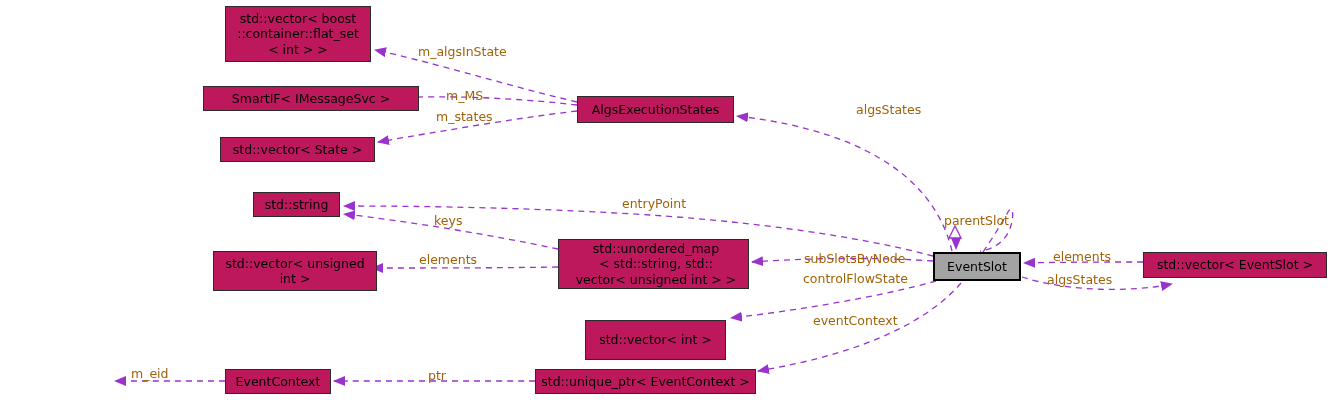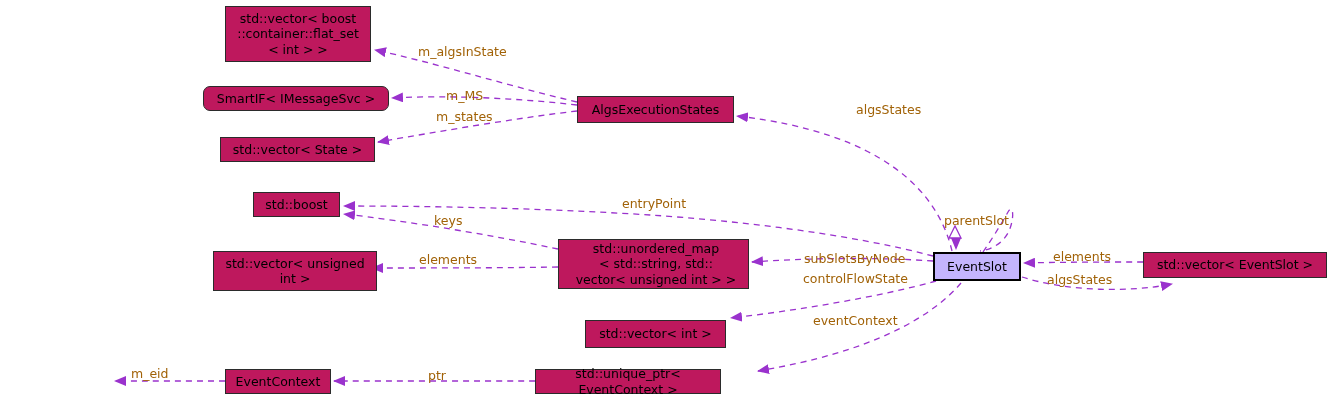--- a/index.html
+++ b/index.html
@@ -14,21 +14,21 @@
   .edge{fill:none;stroke:#9a32cd;stroke-width:1.3;stroke-dasharray:6 5;}
   .edge-solid-head{fill:#9a32cd;}
   .node{
     position:absolute;box-sizing:border-box;
     background:#be185d;border:1px solid #2b2b2b;
     display:flex;align-items:center;justify-content:center;
     text-align:center;white-space:pre-line;
     font-size:12.5px;line-height:1.24;color:#000;
     padding:1px 2px;cursor:pointer;
   }
-  .node.selected{background:#c4b5fd;border:2px solid #000;cursor:default;}
+  .node.selected{background:#a3a3a3;border:2px solid #000;cursor:default;}
   .elabel{
     position:absolute;white-space:nowrap;
     font-size:12.5px;color:#a16207;
   }
 </style>
 </head>
 <body>
 
 <div class="canvas">
 
@@ -56,45 +56,45 @@
 
     <path class="edge" d="M 983 252 C 994 236, 1003 221, 1008 212 C 1013 203, 1015 217, 1009 231 C 1004 242, 992 250, 980 251"></path>
     <path class="edge" d="M 954 231 C 955 237, 956 241, 956 249" marker-end="url(#arr)"></path>
     <polygon points="955,226 949,238 961,238" fill="#ffffff" stroke="#9a32cd" stroke-width="1.3"></polygon>
   </svg>
 
   <div class="node" style="left:225px;top:6px;width:146px;height:56px;">std::vector&lt; boost
 ::container::flat_set
 &lt; int &gt; &gt;</div>
 
-  <div class="node" style="left:203px;top:86px;width:186px;height:25px;border-radius:7px;">SmartIF&lt; IMessageSvc &gt;</div>
+  <div class="node" style="left:203px;top:86px;width:216px;height:25px;">SmartIF&lt; IMessageSvc &gt;</div>
 
   <div class="node" style="left:220px;top:137px;width:155px;height:25px;">std::vector&lt; State &gt;</div>
 
   <div class="node" style="left:577px;top:96px;width:157px;height:27px;">AlgsExecutionStates</div>
 
-  <div class="node" style="left:253px;top:192px;width:87px;height:25px;">std::boost</div>
+  <div class="node" style="left:253px;top:192px;width:87px;height:25px;">std::string</div>
 
   <div class="node" style="left:213px;top:251px;width:164px;height:40px;">std::vector&lt; unsigned
 int &gt;</div>
 
   <div class="node" style="left:558px;top:239px;width:191px;height:50px;padding-left:7px;">std::unordered_map
 &lt; std::string, std::
 vector&lt; unsigned int &gt; &gt;</div>
 
-  <div class="node" style="left:585px;top:320px;width:141px;height:28px;">std::vector&lt; int &gt;</div>
+  <div class="node" style="left:585px;top:320px;width:141px;height:40px;">std::vector&lt; int &gt;</div>
 
   <div class="node selected" style="left:933px;top:252px;width:88px;height:29px;">EventSlot</div>
 
   <div class="node" style="left:1143px;top:252px;width:184px;height:26px;">std::vector&lt; EventSlot &gt;</div>
 
 
   <div class="node" style="left:225px;top:369px;width:106px;height:25px;">EventContext</div>
 
-  <div class="node" style="left:535px;top:369px;width:186px;height:25px;">std::unique_ptr&lt; EventContext &gt;</div>
+  <div class="node" style="left:535px;top:369px;width:221px;height:25px;">std::unique_ptr&lt; EventContext &gt;</div>
 
   <div class="elabel" style="left:418px;top:44px;">m_algsInState</div>
   <div class="elabel" style="left:446px;top:88px;">m_MS</div>
   <div class="elabel" style="left:436px;top:109px;">m_states</div>
   <div class="elabel" style="left:820px;top:102px;margin-left:36px;">algsStates</div>
   <div class="elabel" style="left:622px;top:196px;">entryPoint</div>
   <div class="elabel" style="left:434px;top:213px;">keys</div>
   <div class="elabel" style="left:419px;top:252px;">elements</div>
   <div class="elabel" style="left:804px;top:251px;">subSlotsByNode</div>
   <div class="elabel" style="left:803px;top:271px;">controlFlowState</div>

